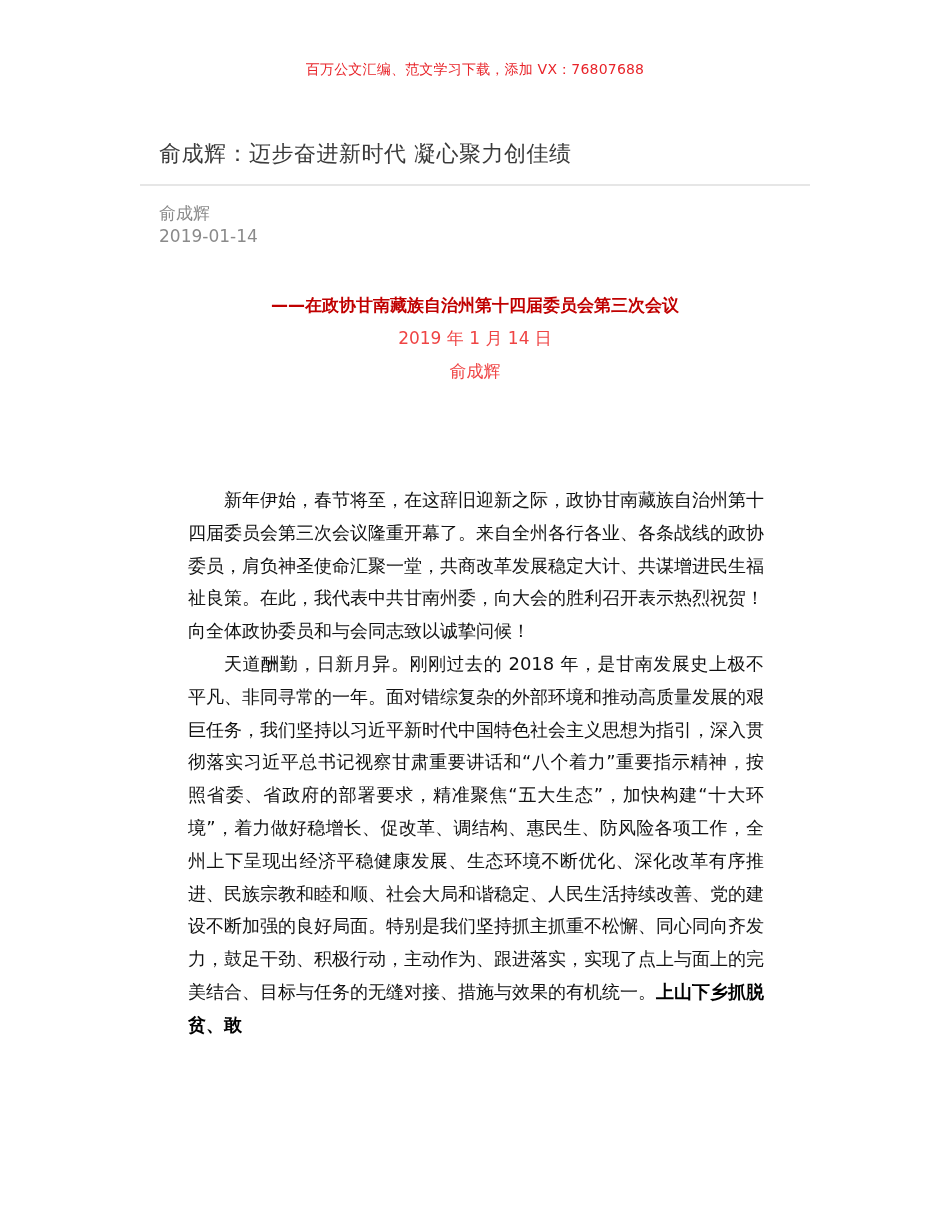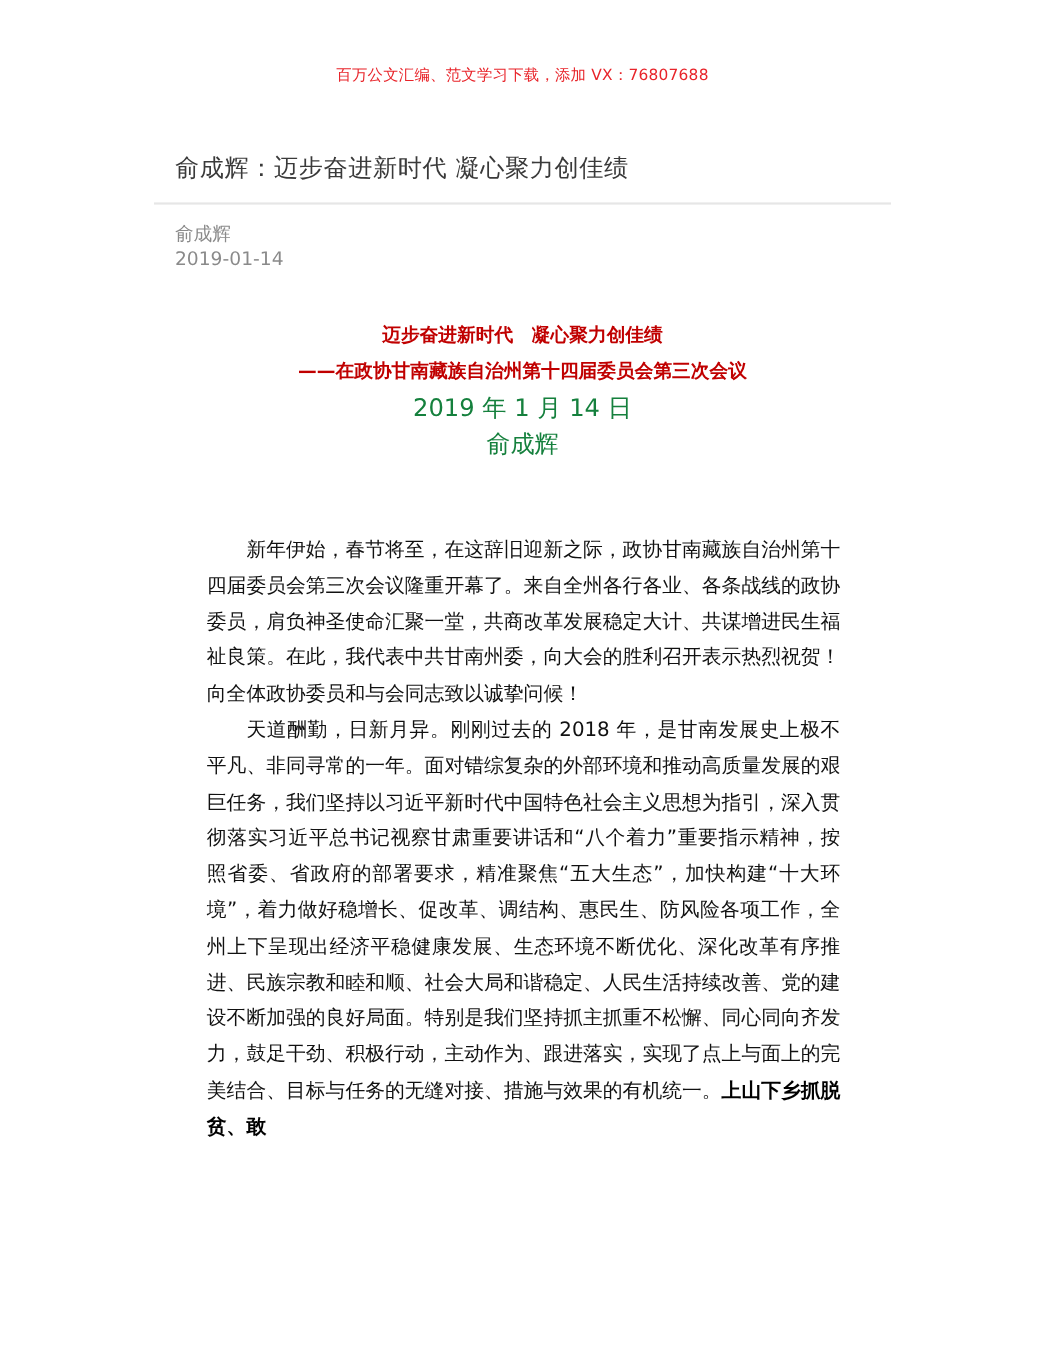--- a/index.html
+++ b/index.html
@@ -57,22 +57,22 @@
       width: 950px;
       text-align: center;
     }
     .speech-head .red {
       color: #c00000;
       font-weight: bold;
       font-size: 17px;
       line-height: 33px;
     }
     .speech-head .gray {
-      color: #15803d;
-      font-size: 22px;
+      color: #ef4444;
+      font-size: 17px;
       line-height: 33px;
     }
     .body-text {
       position: absolute;
       top: 484px;
       left: 188px;
       width: 576px;
       font-size: 18px;
       line-height: 32.8px;
       color: #111111;
@@ -98,21 +98,20 @@
 <h1 class="article-title" style="margin:0;font-weight:normal;">俞成辉：迈步奋进新时代 凝心聚力创佳绩</h1>
 
 <div class="divider"></div>
 
 <div class="meta">
   <div>俞成辉</div>
   <div>2019-01-14</div>
 </div>
 
 <div class="speech-head">
-  <div class="red">迈步奋进新时代　凝心聚力创佳绩</div>
   <div class="red">——在政协甘南藏族自治州第十四届委员会第三次会议</div>
   <div class="gray">2019 年 1 月 14 日</div>
   <div class="gray">俞成辉</div>
 </div>
 
 <div class="body-text">
   <p class="indent">新年伊始，春节将至，在这辞旧迎新之际，政协甘南藏族自治州第十四届委员会第三次会议隆重开幕了。来自全州各行各业、各条战线的政协委员，肩负神圣使命汇聚一堂，共商改革发展稳定大计、共谋增进民生福祉良策。在此，我代表中共甘南州委，向大会的胜利召开表示热烈祝贺！向全体政协委员和与会同志致以诚挚问候！</p>
   <p class="indent"><span>天道酬勤，日新月异。刚刚过去的 2018 年，是甘南发展史上极不平凡、非同寻常的一年。面对错综复杂的外部环境和推动高质量发展的艰巨任务，我们坚持以习近平新时代中国特色社会主义思想为指引，深入贯彻落实习近平总书记视察甘肃重要讲话和“八个着力”重要指示精神，按照省委、省政府的部署要求，精准聚焦“五大生态”，加快构建“十大环境”，着力做好稳增长、促改革、调结构、惠民生、防风险各项工作，全州上下呈现出经济平稳健康发展、生态环境不断优化、深化改革有序推进、民族宗教和睦和顺、社会大局和谐稳定、人民生活持续改善、党的建设不断加强的良好局面。特别是我们坚持抓主抓重不松懈、同心同向齐发力，鼓足干劲、积极行动，主动作为、跟进落实，实现了点上与面上的完美结合、目标与任务的无缝对接、措施与效果的有机统一。</span><b>上山下乡抓脱贫、敢</b></p>
 </div>
 

